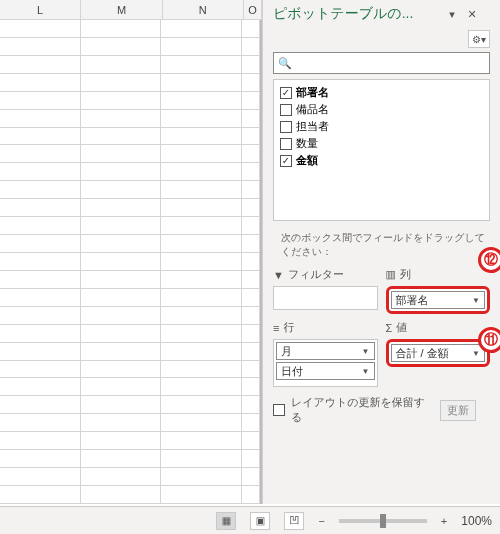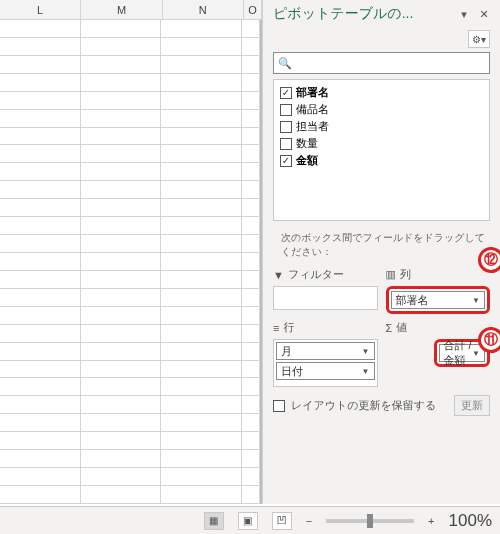--- a/index.html
+++ b/index.html
@@ -9,21 +9,21 @@
   .col-headers { height: 20px; border-bottom: 1px solid #d4d4d4; display: flex; background: #f3f3f3; }
   .col-hdr { flex: 1; border-right: 1px solid #d4d4d4; display: flex; align-items: center; justify-content: center; color: #444; font-size: 11px; }
   .col-hdr:last-child { flex: 0 0 18px; }
   .grid { flex: 1; display: flex; flex-direction: column; overflow: hidden; position: relative; }
   .row { height: 18px; border-bottom: 1px solid #d4d4d4; display: flex; }
   .cell { flex: 1; border-right: 1px solid #d4d4d4; }
   .cell:last-child { flex: 0 0 18px; }
   .left-end-strip { border-right: 2px solid #bdbdbd; }
 
   .pane { width: 238px; background: #f3f2f1; display: flex; flex-direction: column; border-left: 1px solid #d0d0d0; }
-  .pane-header { display: flex; align-items: center; height: 28px; padding: 0 8px 0 10px; }
+  .pane-header { display: flex; align-items: center; height: 28px; padding: 0 20px 0 10px; }
   .pane-title { flex: 1; color: #217346; font-size: 14px; font-weight: 500; white-space: nowrap; overflow: hidden; }
   .pane-header .btn-icon { width: 16px; height: 16px; display: flex; justify-content: center; align-items: center; color: #555; cursor: pointer; margin-left: 4px;}
   .hint { color: #666; font-size: 10px; padding: 2px 10px 4px 10px; line-height: 1.3; display: flex; align-items: flex-start;}
   .hint .gear { margin-left: auto; width: 22px; height: 18px; border: 1px solid #c8c8c8; background: #fff; display:flex;align-items:center;justify-content:center;color:#555;}
   .searchbox { margin: 0 10px 5px 10px; height: 22px; border: 1px solid #8a8a8a; background: #fff; display: flex; align-items: center; padding: 0 4px; }
   .searchbox input { flex: 1; border: none; outline: none; font-size: 11px; font-style: italic; color: #888; background: transparent;}
   .searchbox .mag { color: #2b579a; }
   .field-list { margin: 0 10px; border: 1px solid #c8c8c8; background: #fff; height: 142px; padding: 4px 0 0 4px; overflow: hidden; display: flex; flex-direction: column;}
   .field-item { display: flex; align-items: center; height: 17px; gap:4px; padding-left: 2px;}
   .cbx { width: 12px; height: 12px; border: 1px solid #555; display:flex; align-items:center; justify-content:center; background:#fff;}
@@ -32,28 +32,28 @@
   .divider-hint { color: #666; font-size: 10px; padding: 10px 10px 8px 18px; }
   .areas { display: grid; grid-template-columns: 1fr 1fr; gap: 6px 8px; padding: 0 10px; }
   .area { display:flex; flex-direction: column; gap:4px;}
   .area-hdr { display: flex; align-items: center; gap: 4px; color: #555; font-size: 11px;}
   .area-box { background: #fff; border: 1px solid #c8c8c8; min-height: 24px; padding: 2px; display:flex; flex-direction:column; gap:2px;}
   .area-box.tall { min-height: 48px; }
   .chip { height: 18px; border: 1px solid #8a8a8a; background: #fff; display:flex; align-items:center; padding: 0 4px; font-size: 11px; color:#333; }
   .chip .caret { margin-left: auto; font-size: 8px; color:#555;}
   .red-ring { border: 3px solid #d22; border-radius: 6px; }
   .callout { position: absolute; width: 26px; height: 26px; border: 3px solid #d22; border-radius: 50%; background: #fff; display:flex;align-items:center;justify-content:center; font-weight:bold; color:#d22; font-size: 14px;}
-  .bottom-row { display:flex; align-items:center; gap:6px; padding: 8px 10px 4px 10px; }
+  .bottom-row { display:flex; align-items:center; gap:6px; padding: 8px 24px 4px 10px; }
   .btn-flat { border: 1px solid #c8c8c8; background: #efefef; color:#888; padding: 2px 6px; font-size:11px;}
   .statusbar { position: absolute; bottom: 0; left: 0; right: 0; height: 28px; background: #f3f2f1; border-top: 1px solid #c8c8c8; display:flex; align-items:center; justify-content:flex-end; padding: 0 8px; gap:14px; }
   .sb-btn { width: 20px; height: 18px; border: 1px solid #c8c8c8; background:#fff; display:flex;align-items:center;justify-content:center; color:#555; font-size:10px;}
   .sb-btn.active { background:#d9d9d9;}
   .zoom-slider { width: 88px; height: 4px; background:#c8c8c8; position:relative;}
   .zoom-slider .knob { position:absolute; width:6px; height:14px; background:#888; top:-5px; left: 41px;}
-  .zoom-pct { font-size: 17px; color:#444;text-align:right; }
+  .zoom-pct { font-size: 12px; color:#444;text-align:right; }
   .icon-sym { font-family:"Segoe UI Symbol", sans-serif; }
 </style>
 </head>
 <body>
 
 <div class="container">
   <div class="left">
     <div class="col-headers">
       <div class="col-hdr">L</div>
       <div class="col-hdr">M</div>
@@ -297,21 +297,21 @@
               <span>日付</span>
               <span class="caret">▼</span>
             </div>
         </div>
       </div>
       <div class="area">
         <div class="area-hdr">
             <span class="icon-sym">Σ</span>
             <span>値</span>
           </div>
-        <div class="area-box tall red-ring" style="min-height:24px;margin-left:48px;">
+        <div class="area-box tall red-ring" style="min-height:24px;">
           <div class="chip">
               <span>合計 / 金額</span>
               <span class="caret">▼</span>
             </div>
         </div>
       </div>
       <div class="callout" style="top:-20px; right:-4px;">⑫</div>
       <div class="callout" style="top:60px; right:-4px;">⑪</div>
     </div>
 

